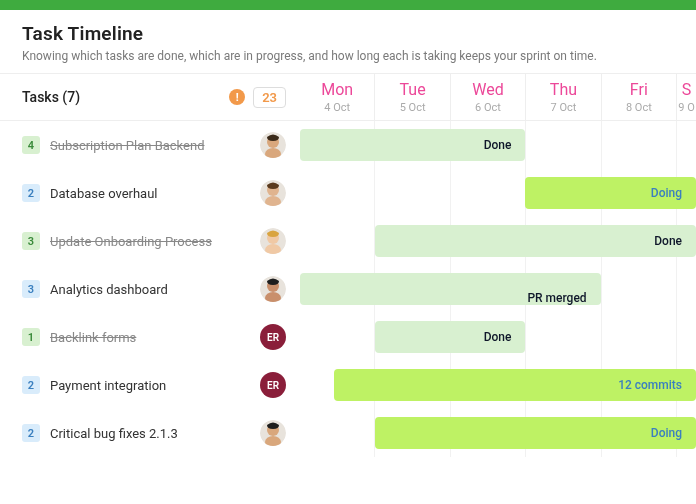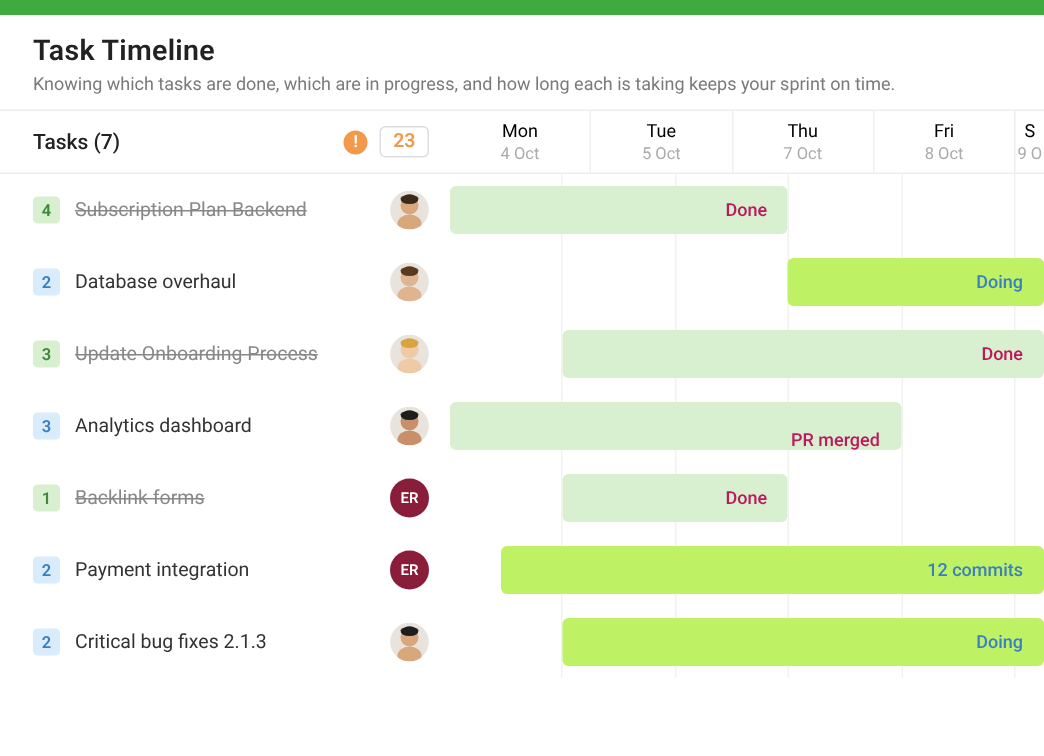--- a/index.html
+++ b/index.html
@@ -9,40 +9,40 @@
   .title { font-size: 19px; font-weight: 600; color: #222; letter-spacing: .2px; }
   .subtitle { font-size: 12px; color: #7a7a7a; margin-top: 4px; }
   .grid-head { display: flex; border-top: 1px solid #eee; border-bottom: 1px solid #eee; }
   .left-head { width: 300px; display: flex; align-items: center; padding: 10px 14px 10px 22px; gap: 8px; }
   .tasks-label { font-size: 14px; color: #222; flex: 1; font-weight: 500; }
   .warn-icon { width: 16px; height: 16px; border-radius: 50%; background: #f2994a; color: #fff; display: flex; align-items: center; justify-content: center; font-size: 11px; font-weight: 700; }
   .count-box { border: 1px solid #ddd; border-radius: 4px; padding: 2px 8px; font-size: 13px; color: #f2994a; font-weight: 600; }
   .days-head { flex: 1; display: flex; position: relative; }
   .day-col { flex: 1; text-align: center; padding: 6px 0; border-left: 1px solid #eee; }
   .day-col:first-child { border-left: none; }
-  .day-name { font-size: 12px; color: #000000; }
+  .day-name { font-size: 16px; color: #ec4899; }
   .day-date { font-size: 11px; color: #aaa; margin-top: 2px; }
   .day-col.partial { flex: 0 0 20px; }
   .body { position: relative; }
   .gridlines { position: absolute; left: 300px; right: 0; top: 0; bottom: 0; display: flex; pointer-events: none; }
   .gridlines div { flex: 1; border-left: 1px solid #f1f1f1; }
   .gridlines div:first-child { border-left: none; }
   .gridlines div.partial { flex: 0 0 20px; }
   .row { display: flex; align-items: center; height: 48px; position: relative; }
   .row-left { width: 300px; display: flex; align-items: center; padding-left: 22px; gap: 10px; }
   .badge { width: 18px; height: 18px; border-radius: 3px; display: flex; align-items: center; justify-content: center; font-size: 11px; font-weight: 600; }
   .badge.g { background: #d8f0d0; color: #3a8a3a; }
   .badge.b { background: #d9ecfb; color: #3a7fbf; }
   .task-name { font-size: 13px; color: #333; }
   .task-name.done { text-decoration: line-through; color: #888; }
   .avatar { width: 26px; height: 26px; border-radius: 50%; margin-left: auto; margin-right: 14px; display: flex; align-items: center; justify-content: center; font-size: 10px; font-weight: 600; color: #fff; overflow: hidden; }
   .avatar svg { width: 100%; height: 100%; display: block; }
   .row-right { position: relative; flex: 1; height: 100%; }
   .bar { position: absolute; top: 8px; bottom: 8px; border-radius: 4px; display: flex; align-items: center; justify-content: flex-end; padding-right: 14px; font-size: 12px; font-weight: 500; }
-  .bar.green { background: #d8f0d0; color: #be185d; }
+  .bar.green { background: #d8f0d0; color: #0f172a; }
   .bar.blue { background: #bef264; color: #3a7fbf; }
   .body::after { content: ""; position: absolute; left: 300px; top: -44px; bottom: 0; width: 1px; }
 </style>
 </head>
 <body>
 
 <div class="topbar"></div>
 
 <div class="header">
   <div class="title">Task Timeline</div>
@@ -58,20 +58,24 @@
   <div class="days-head" id="days-head">
       <div class="day-col">
         <div class="day-name">Mon</div>
         <div class="day-date">4 Oct</div>
       </div>
       <div class="day-col">
         <div class="day-name">Tue</div>
         <div class="day-date">5 Oct</div>
       </div>
       <div class="day-col">
+        <div class="day-name">Wed</div>
+        <div class="day-date">6 Oct</div>
+      </div>
+      <div class="day-col">
         <div class="day-name">Thu</div>
         <div class="day-date">7 Oct</div>
       </div>
       <div class="day-col">
         <div class="day-name">Fri</div>
         <div class="day-date">8 Oct</div>
       </div>
       <div class="day-col partial">
         <div class="day-name">S</div>
         <div class="day-date">9 O</div>

